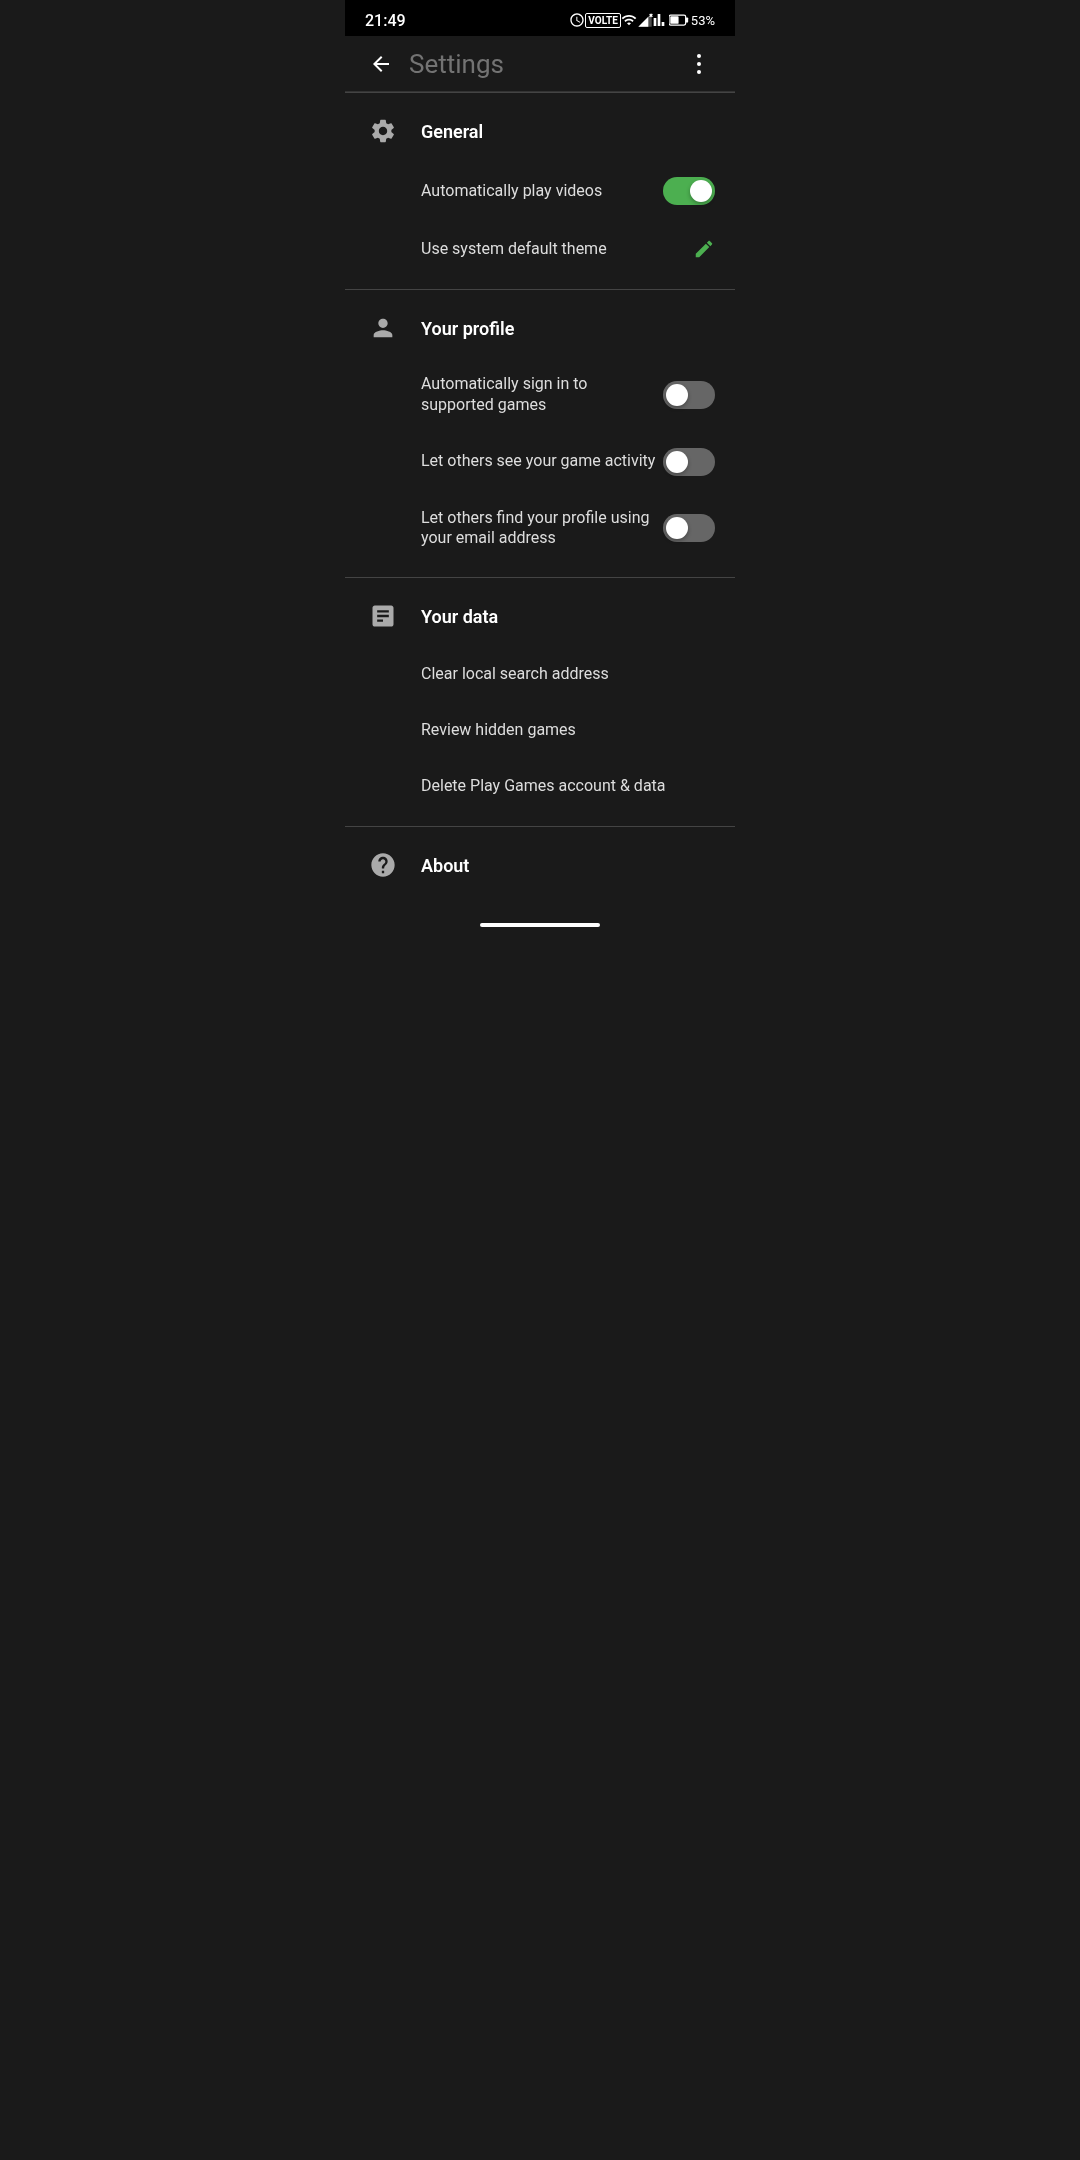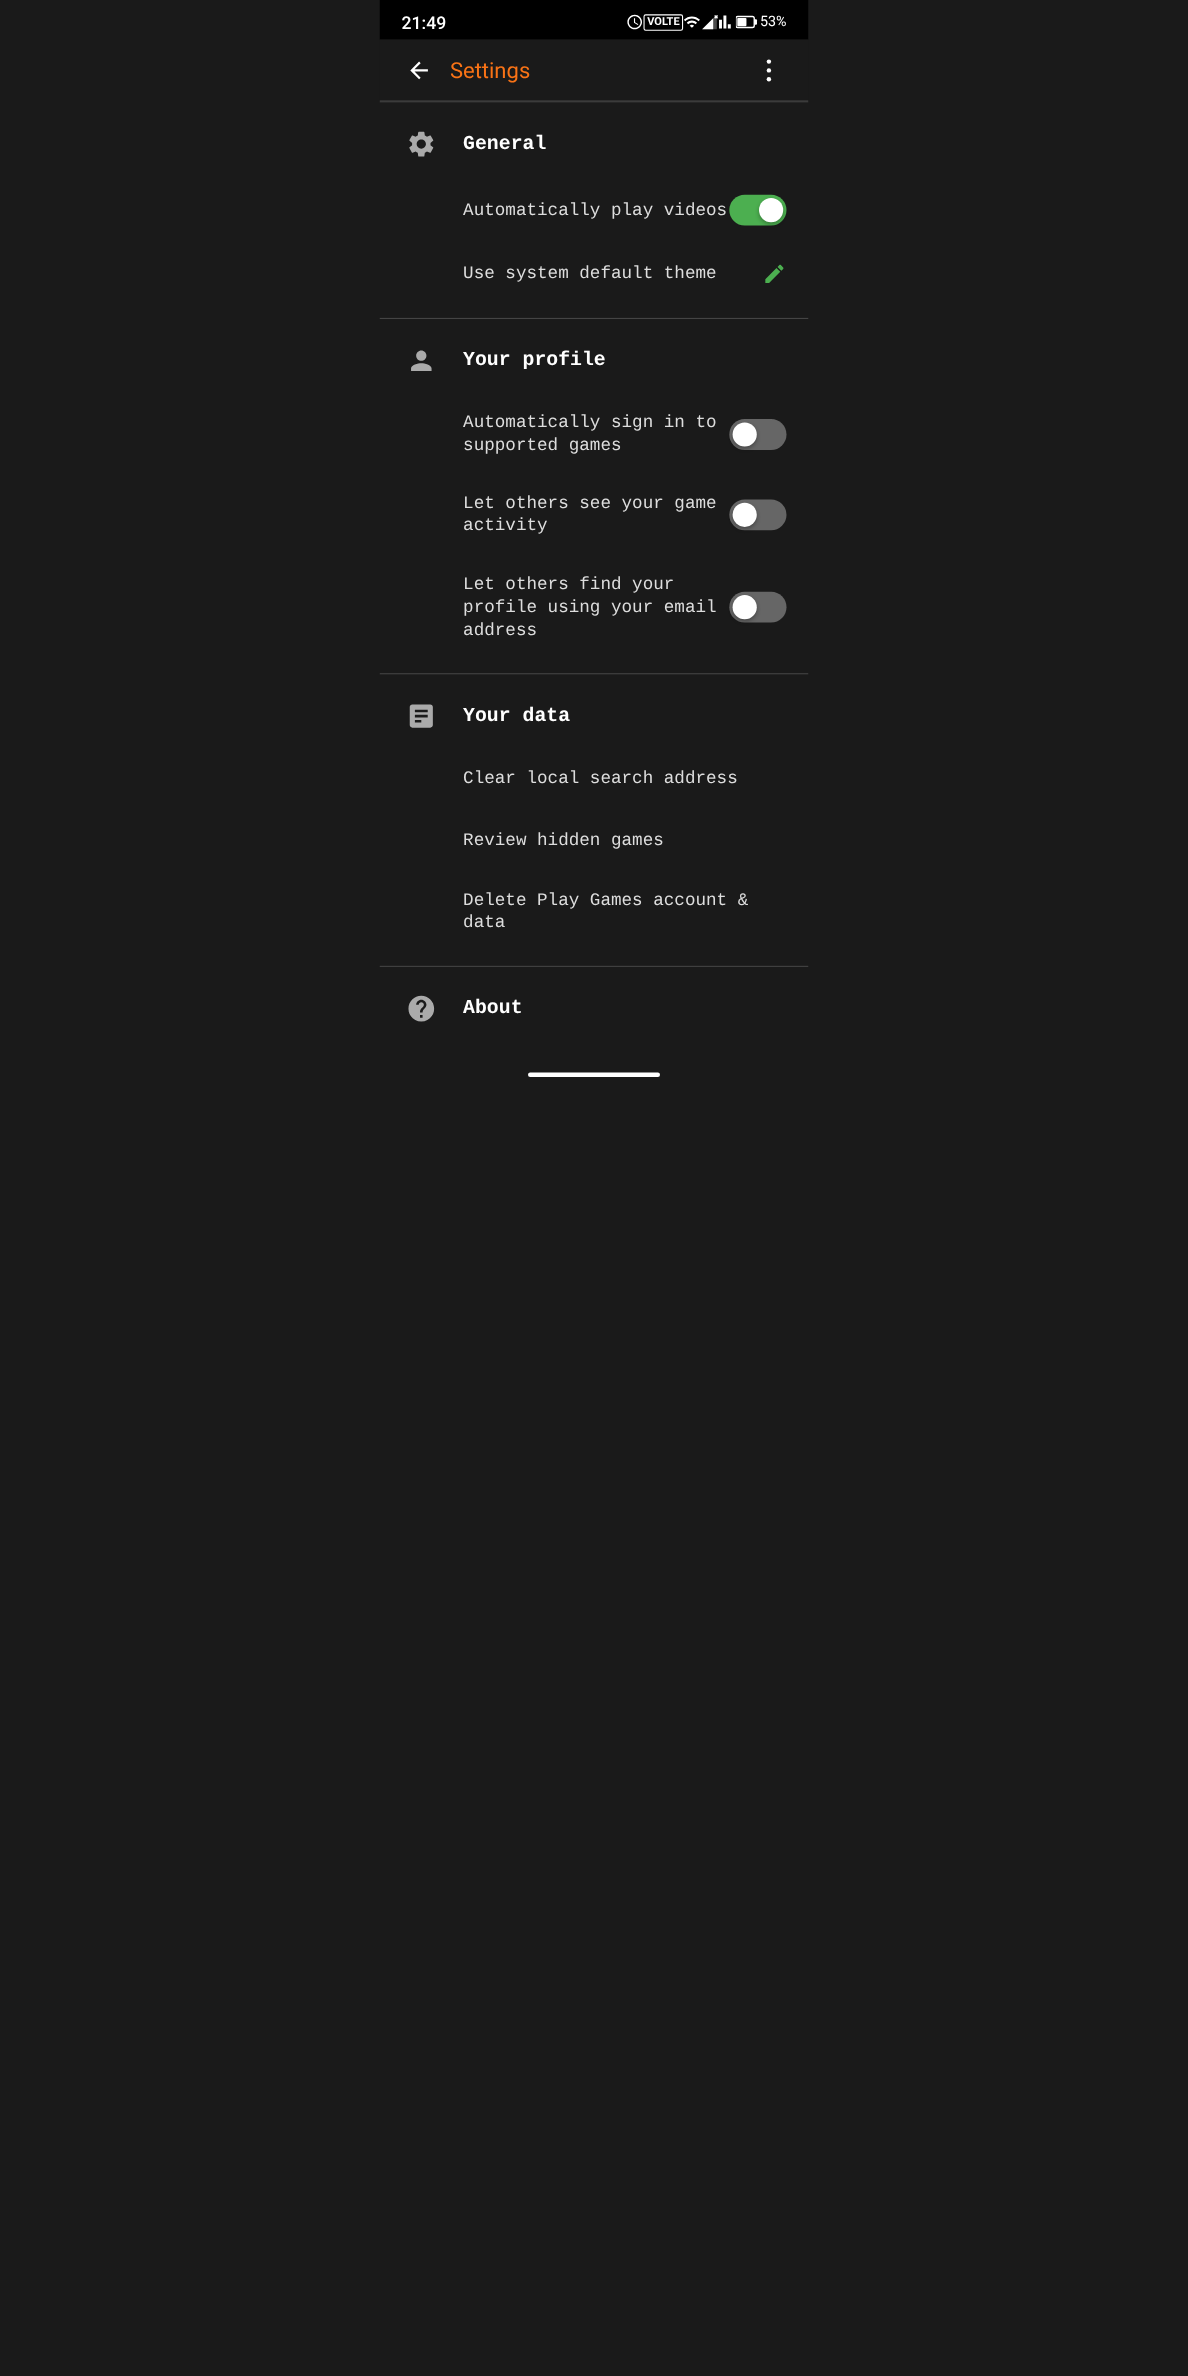--- a/index.html
+++ b/index.html
@@ -70,23 +70,23 @@
       height: 40px;
       display: flex;
       align-items: center;
       justify-content: center;
       cursor: pointer;
       margin-right: 8px;
     }
 
     .app-title {
       flex: 1;
-      font-size: 20px;
+      font-size: 26px;
       font-weight: 400;
-      color: #f97316;
+      color: #737373;
     }
 
     .more-button {
       width: 40px;
       height: 40px;
       display: flex;
       align-items: center;
       justify-content: center;
       cursor: pointer;
     }
@@ -109,21 +109,20 @@
     
     .divider {
       height: 1px;
       background-color: #444;
       margin: 0;
     }
 
     
     .section {
       padding: 20px 0 12px 0;
-      font-family: Liberation Mono, monospace;
     }
 
     .section-header {
       display: flex;
       align-items: center;
       padding: 0 20px 12px 20px;
       gap: 20px;
     }
 
     .section-icon {

